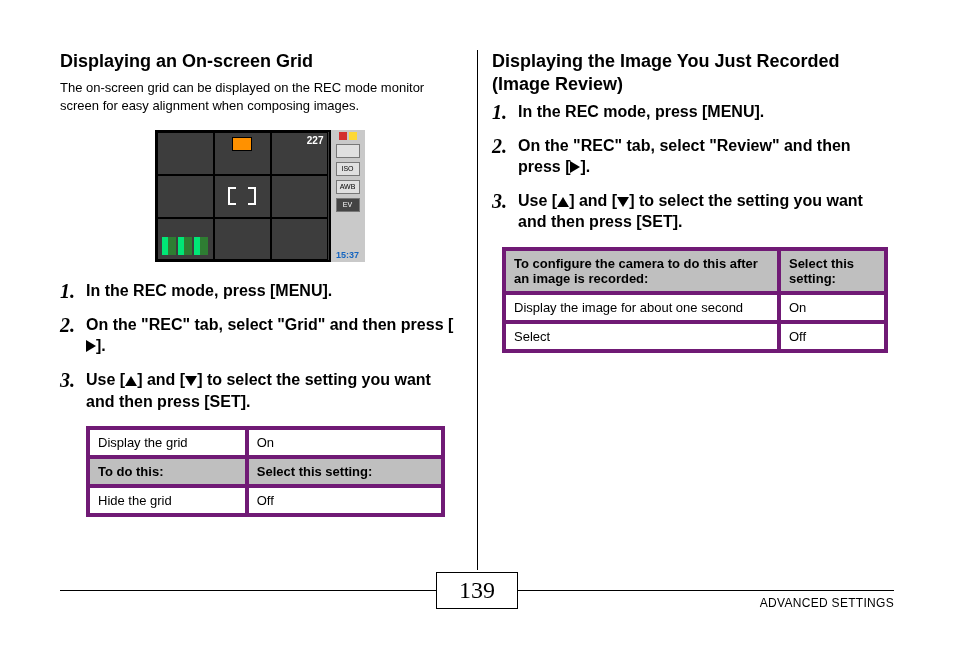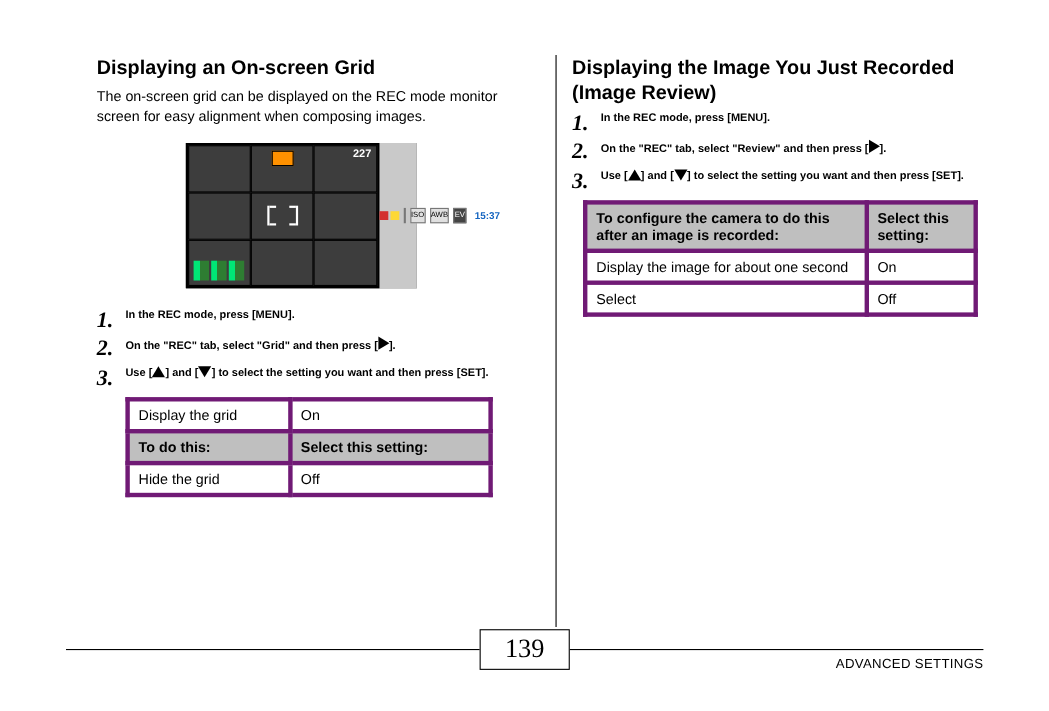--- a/index.html
+++ b/index.html
@@ -19,21 +19,20 @@
     position: relative;
   }
   .columns {
     display: flex;
     gap: 0;
     height: 520px;
   }
   .col {
     width: 50%;
     box-sizing: border-box;
-    margin-left: 28px;
   }
   .col.left {
     padding-right: 18px;
   }
   .col.right {
     padding-left: 14px;
     border-left: 1px solid #000;
   }
   h2 {
     font-size: 18px;
@@ -116,21 +115,21 @@
   }
   .topnum {
     position: absolute;
     top: 2px; right: 4px;
     color: #fff; font-size: 10px; font-weight: bold;
   }
   .side-panel {
     width: 34px;
     background: #c9c9c9;
     display: flex;
-    flex-direction: row;
+    flex-direction: column;
     align-items: center;
     padding: 2px 0;
     gap: 4px;
     box-sizing: border-box;
     font-size: 8px;
     color: #000;
   }
   .sp-item {
     width: 22px; height: 12px;
     background: #e0e0e0;
@@ -146,21 +145,21 @@
   .sq.red { background: #d32f2f; }
   .sq.yel { background: #fdd835; }
   ol.steps {
     list-style: none;
     padding: 0;
     margin: 0 0 14px 0;
     counter-reset: step;
   }
   ol.steps > li {
     counter-increment: step;
-    font-size: 10px;
+    font-size: 16px;
     font-weight: bold;
     line-height: 1.35;
     padding-left: 26px;
     position: relative;
     margin-bottom: 12px;
   }
   ol.steps > li::before {
     content: counter(step) ".";
     position: absolute;
     left: 0;

